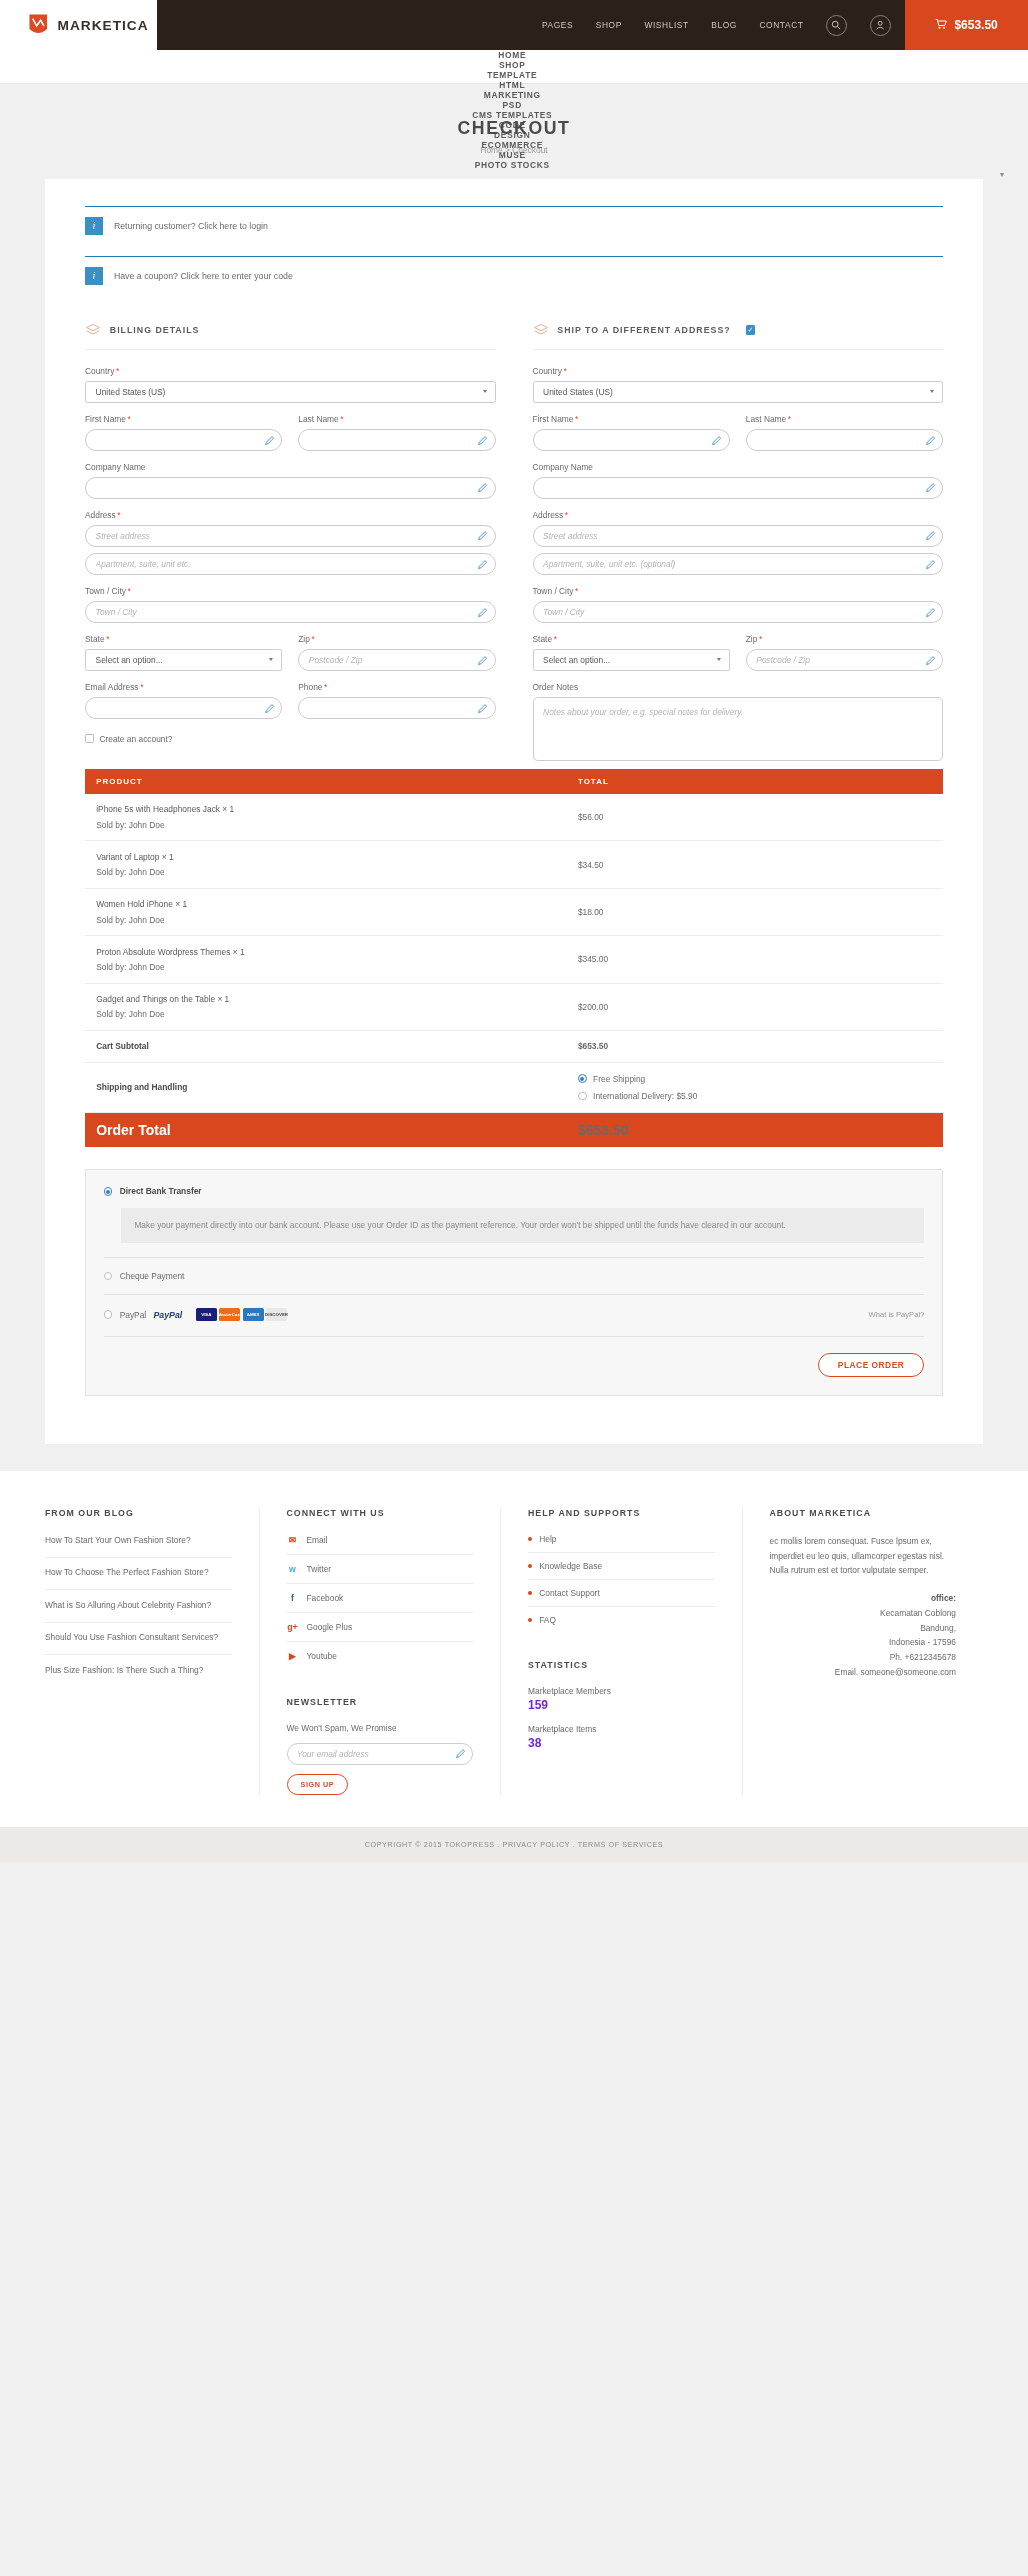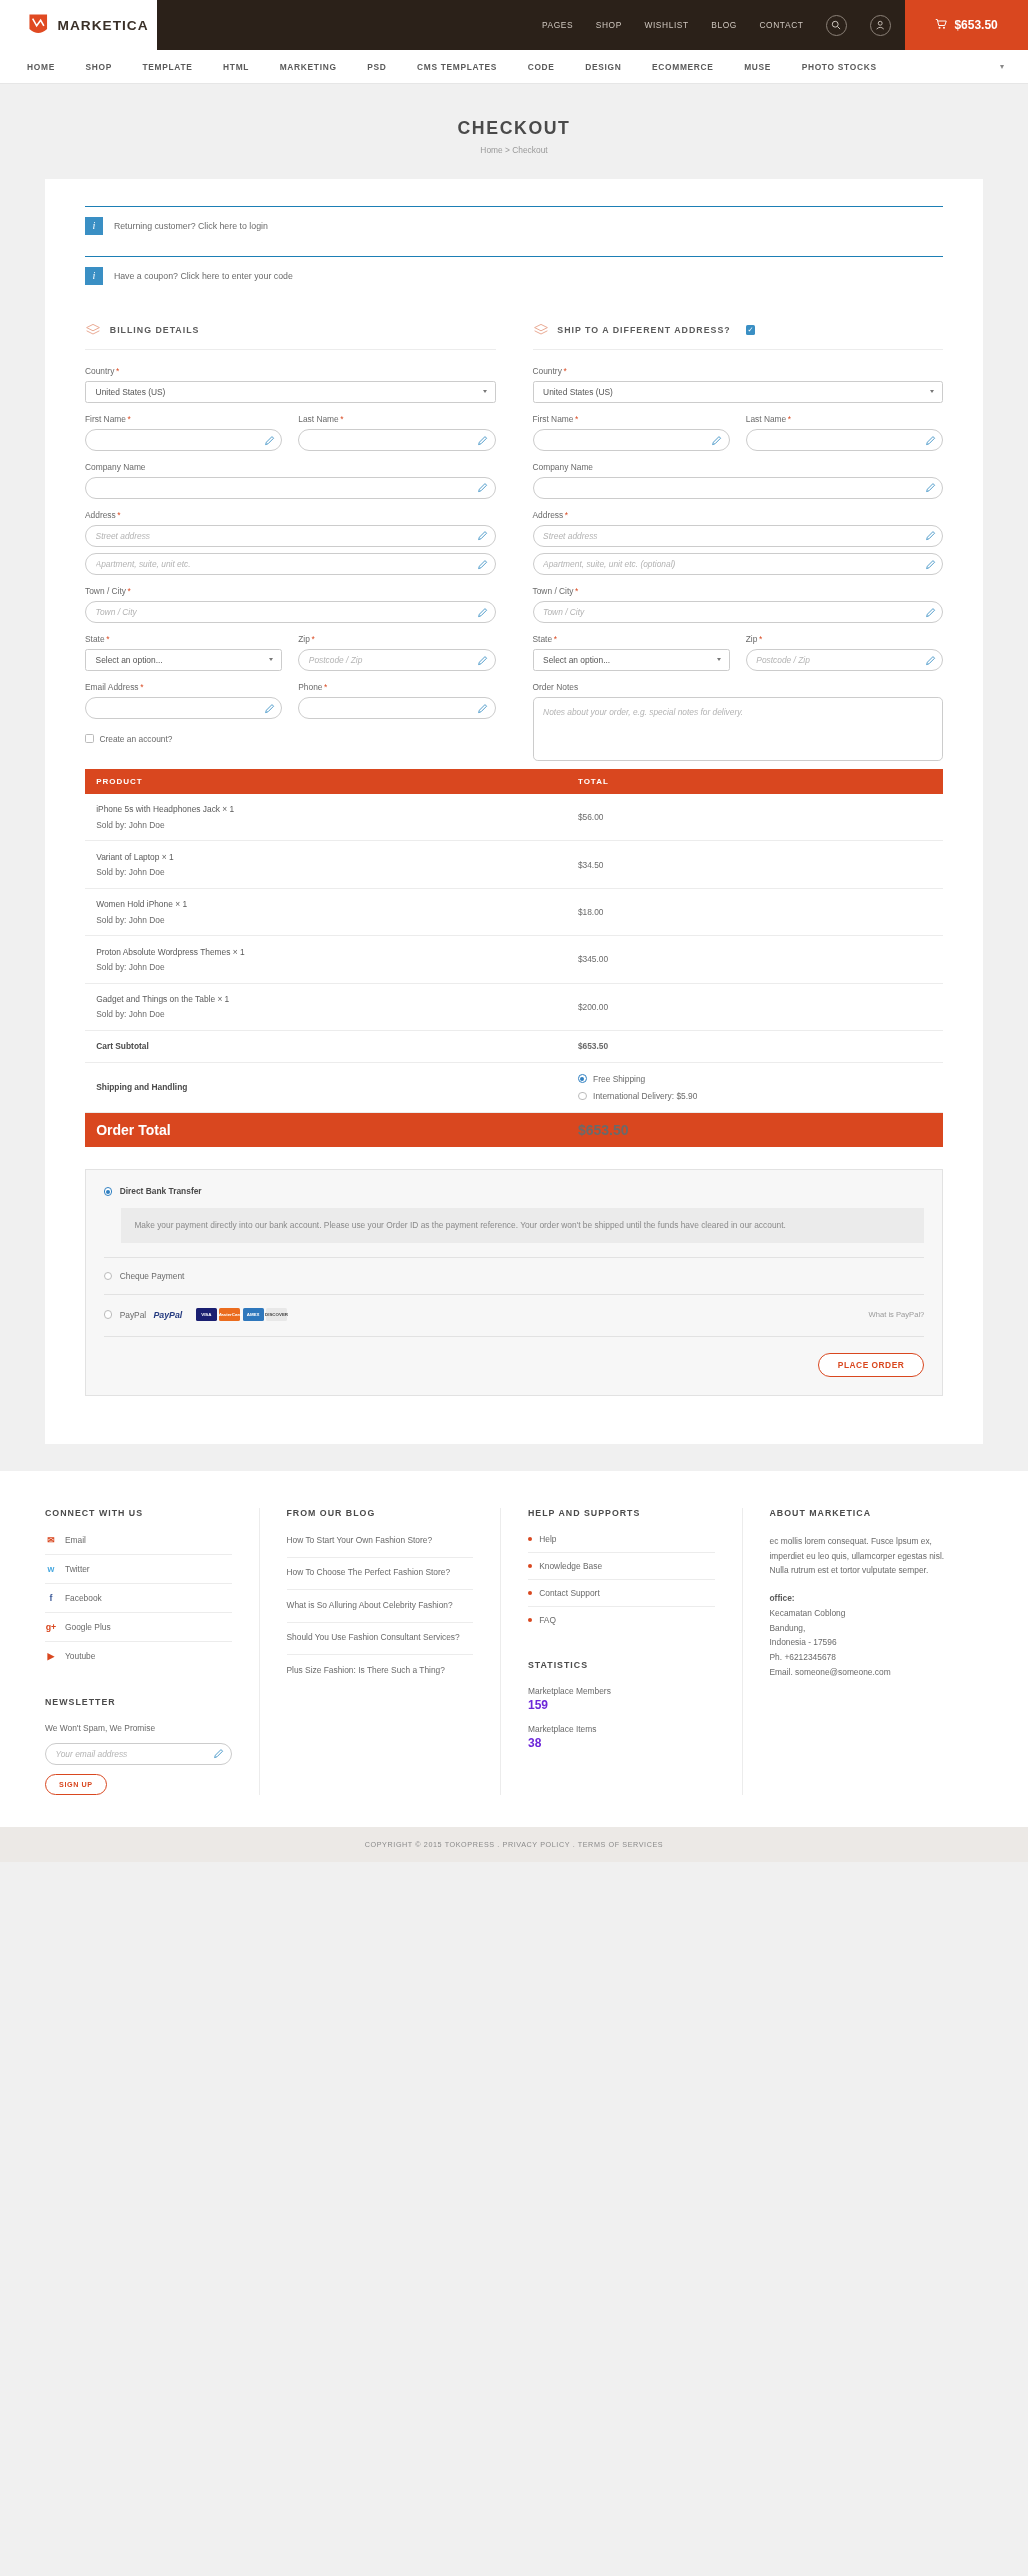--- a/index.html
+++ b/index.html
@@ -19,21 +19,21 @@
   .logo-mark { width:22.5px; height:24px; position:relative; }
   .logo-mark svg { display:block; }
   .logo-text { font-size:13.7px; font-weight:bold; letter-spacing:1px; color:#3a3028; }
   .topnav { flex:1; display:flex; align-items:center; justify-content:flex-end; gap:22.5px; padding-right:14.5px; }
   .topnav a { color:#cfc7bf; font-size:8.4px; letter-spacing:0.6px; text-decoration:none; }
   .icon-circle { width:21px; height:21px; border-radius:50%; border:0.8px solid #8b8178; display:flex; align-items:center; justify-content:center; color:#cfc7bf; }
   .cart-btn { width:123px; background:#d9471f; color:#fff; display:flex; align-items:center; justify-content:center; gap:7.2px; font-size:12px; font-weight:bold; }
   .cart-btn .cart-ico { font-size:11.2px; }
 
   
-  .mainnav { height:34px; background:#fff; border-bottom:0.8px solid #e6e6e6; display:flex; align-items:center; padding-left:27px; }
+  .mainnav { height:34px; background:#fff; border-bottom:0.8px solid #e6e6e6; display:flex; align-items:center; padding-left:27px;flex-direction:column; }
   .mainnav a { font-size:8.4px; letter-spacing:0.7px; color:#5a5a5a; text-decoration:none; margin-right:30.5px; font-weight:bold; }
   .mainnav .caret { margin-left:auto; margin-right:24px; color:#888; font-size:8px; }
 
   
   .title-wrap { text-align:center; padding:34px 0 24px; }
   .title-wrap h1 { margin:0; font-size:17.7px; letter-spacing:1.6px; color:#4a4a4a; font-weight:bold; }
   .crumbs { margin-top:6.4px; font-size:8.4px; color:#9a9a9a; }
 
   
   .card { background:#fff; margin:0 45px; padding:27px 40px 48px; }
@@ -517,20 +517,29 @@
       </div>
 
       <div class="pay-foot">
         <button class="place-order">PLACE ORDER</button>
       </div>
     </div>
   </div>
 
   <div class="footer">
     <div class="fcol">
+      <h4>FROM OUR BLOG</h4>
+      <a class="blog-link">How To Start Your Own Fashion Store?</a>
+      <a class="blog-link">How To Choose The Perfect Fashion Store?</a>
+      <a class="blog-link">What is So Alluring About Celebrity Fashion?</a>
+      <a class="blog-link">Should You Use Fashion Consultant Services?</a>
+      <a class="blog-link" style="border-bottom:none;">Plus Size Fashion: Is There Such a Thing?</a>
+    </div>
+
+    <div class="fcol">
       <h4>CONNECT WITH US</h4>
       <div class="social">
         <span class="sico" style="color:#d9471f;">✉</span>
         <span>Email</span>
       </div>
       <div class="social">
         <span class="sico" style="color:#4aa9e0;">w</span>
         <span>Twitter</span>
       </div>
       <div class="social">
@@ -551,29 +560,20 @@
       <div class="field">
         <input class="inp" placeholder="Your email address" style="">
         <span class="pen"><svg width="11.2" height="11.2" viewBox="0 0 14 14">
               <path d="M2 12 L3 9 L10 2 L12 4 L5 11 Z" fill="none" stroke="#3a8fc4" stroke-width="1.1"></path>
             </svg></span>
       </div>
       <button class="signup">SIGN UP</button>
     </div>
 
     <div class="fcol">
-      <h4>FROM OUR BLOG</h4>
-      <a class="blog-link">How To Start Your Own Fashion Store?</a>
-      <a class="blog-link">How To Choose The Perfect Fashion Store?</a>
-      <a class="blog-link">What is So Alluring About Celebrity Fashion?</a>
-      <a class="blog-link">Should You Use Fashion Consultant Services?</a>
-      <a class="blog-link" style="border-bottom:none;">Plus Size Fashion: Is There Such a Thing?</a>
-    </div>
-
-    <div class="fcol">
       <h4>HELP AND SUPPORTS</h4>
       <div class="help-item">
         <span class="bullet"></span>
         <span>Help</span>
       </div>
       <div class="help-item">
         <span class="bullet"></span>
         <span>Knowledge Base</span>
       </div>
       <div class="help-item">
@@ -588,21 +588,21 @@
       <h4 class="sub">STATISTICS</h4>
       <div class="stat-label">Marketplace Members</div>
       <div class="stat-val">159</div>
       <div class="stat-label">Marketplace Items</div>
       <div class="stat-val">38</div>
     </div>
 
     <div class="fcol">
       <h4>ABOUT MARKETICA</h4>
       <p class="about-p">ec mollis lorem consequat. Fusce lpsum ex, imperdiet eu leo quis, ullamcorper egestas nisl. Nulla rutrum est et tortor vulputate semper.</p>
-      <p class="about-p" style="margin-bottom:0;">
+      <p class="about-p" style="margin-bottom:0;text-align:right;">
         <b>office:</b><br>
         <span>Kecamatan Coblong</span><br>
         <span>Bandung,</span><br>
         <span>Indonesia - 17596</span><br>
         <span>Ph. +6212345678</span><br>
         <span>Email. someone@someone.com</span>
       </p>
     </div>
   </div>
 

